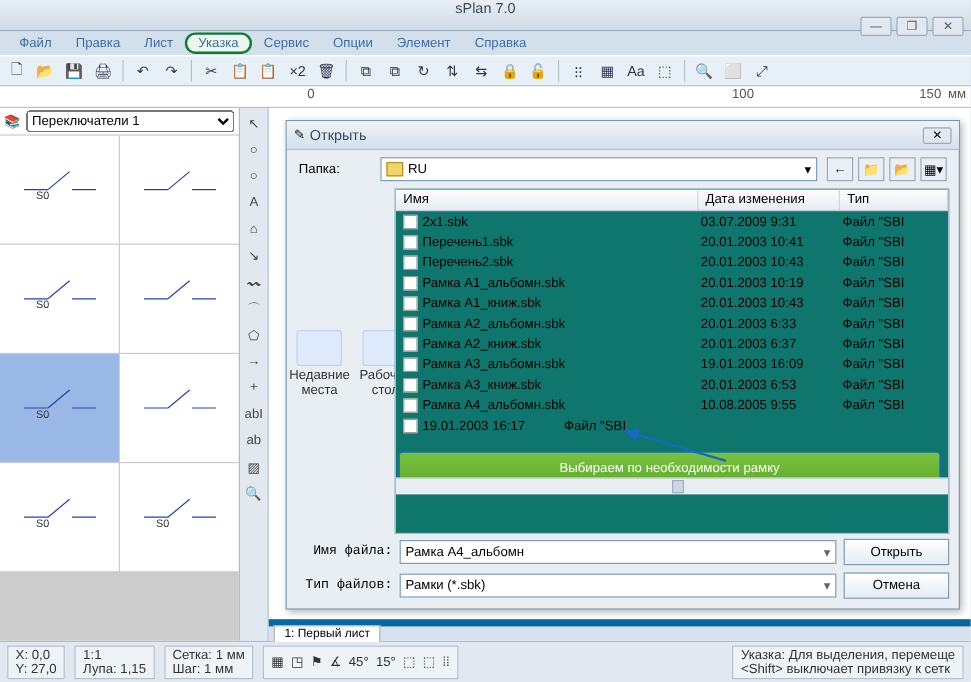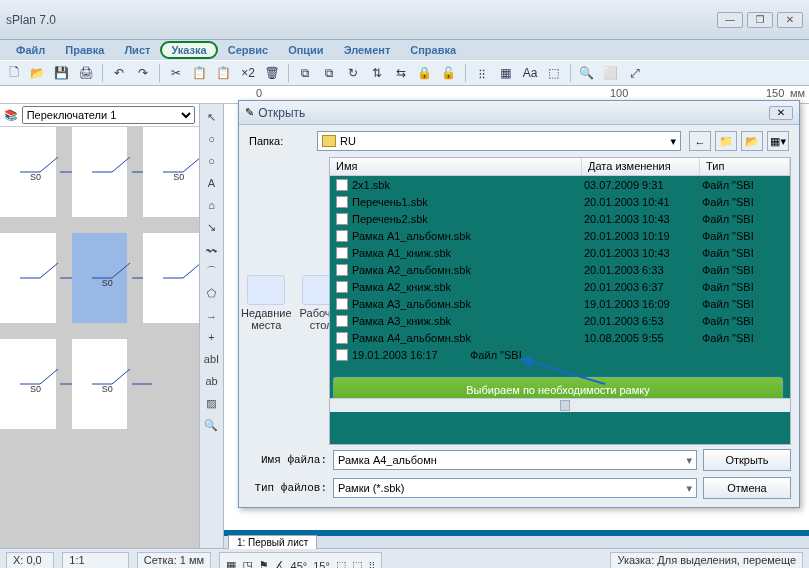--- a/index.html
+++ b/index.html
@@ -1,33 +1,33 @@
 <!DOCTYPE html>
 <html><head>
 <meta charset="utf-8">
 <style>
   * { box-sizing: border-box; margin: 0; padding: 0; font-family: Tahoma, sans-serif; font-size: 11px; }
   body { background: #cdd9e7; width: 809px; height: 568px; position: relative; overflow: hidden; }
-  .titlebar { height: 40px; background: linear-gradient(#e8eef5,#cfdbe6); border-bottom: 1px solid #9baabd; display: flex; align-items: center; padding: 0 6px; }
+  .titlebar { height: 26px; background: linear-gradient(#e8eef5,#cfdbe6); border-bottom: 1px solid #9baabd; display: flex; align-items: center; padding: 0 6px; flex-direction: column; }
   .titlebar .title { color: #3a4a5d; font-size: 12px; }
   .winbtns { margin-left: auto; display: flex; gap: 4px; }
   .winbtn { width: 26px; height: 16px; border: 1px solid #9baabd; background: #e1e8f0; border-radius: 2px; display: flex; align-items: center; justify-content: center; font-size: 10px; color: #555; }
   .menubar { height: 20px; display: flex; align-items: center; gap: 0; padding: 0 6px; background: #d4dfec; }
-  .menuitem { padding: 2px 10px; color: #3a6ea5; cursor: default; font-weight: bold; }
+  .menuitem { padding: 2px 10px; color: #3a6ea5; cursor: default; }
   .menuitem.hi { border: 2px solid #0a7f2e; border-radius: 10px; background: #eef7ee; padding: 1px 9px; }
   .toolbar { height: 26px; background: #e8f0f7; border-top: 1px solid #fff; border-bottom: 1px solid #b0bccc; display: flex; align-items: center; padding: 0 4px; gap: 4px; overflow: hidden; }
   .toolbar .tbtn { width: 20px; height: 20px; border: 1px solid transparent; display: flex; align-items: center; justify-content: center; color: #335; font-size: 12px; }
   .toolbar .sep { width: 1px; height: 18px; background: #b6c0cd; margin: 0 2px; }
   .ruler { height: 18px; background: #fff; border-bottom: 1px solid #c0c0c0; display: flex; align-items: center; font-size: 10px; color: #555; position: relative; }
   .ruler span { position: absolute; top: 1px; }
   .mainrow { display: flex; height: calc(568px - 26px - 20px - 26px - 18px - 34px); }
   .leftcol { width: 200px; background: #fff; border-right: 1px solid #b0bccc; display: flex; flex-direction: column; }
   .libhdr { display: flex; align-items: center; padding: 2px 4px; border-bottom: 1px solid #ccc; }
   .libhdr select { flex: 1; height: 18px; font-size: 11px; }
-  .libgrid { flex: 1; display: grid; grid-template-columns: 1fr 1fr 1fr; grid-auto-rows: 90px; gap: 16px; background: #ccc; overflow: hidden; }
+  .libgrid { flex: 1; display: grid; grid-template-columns: 1fr 1fr; grid-auto-rows: 90px; gap: 1px; background: #ccc; overflow: hidden; }
   .cell { background: #fff; position: relative; }
   .cell.hi { background: #99b8e6; }
   .cell .lbl { position: absolute; left: 30px; top: 45px; font-size: 9px; color: #333; }
   .vtoolbar { width: 24px; background: #e1e8f0; border-right: 1px solid #b0bccc; display: flex; flex-direction: column; align-items: center; padding-top: 4px; gap: 4px; }
   .vtb { width: 20px; height: 18px; display: flex; align-items: center; justify-content: center; color: #444; font-size: 11px; }
   .canvas { flex: 1; background: #fff; position: relative; }
   .tabstrip { position: absolute; bottom: 0; left: 0; height: 18px; display: flex; align-items: center; background: #d8e2ed; width: 100%; border-top: 6px solid #0369a1; }
   .tab { border: 1px solid #aaa; border-bottom: none; padding: 1px 8px; margin-left: 4px; background: #fff; font-size: 10px; }
   .statusbar { height: 34px; background: #e1e8f0; border-top: 1px solid #b0bccc; display: flex; align-items: center; gap: 8px; padding: 0 6px; font-size: 10px; color: #333; }
   .statcell { border: 1px solid #b6c0cd; background: #eef3f8; padding: 2px 6px; height: 28px; display:flex; flex-direction:column; justify-content:center; }

